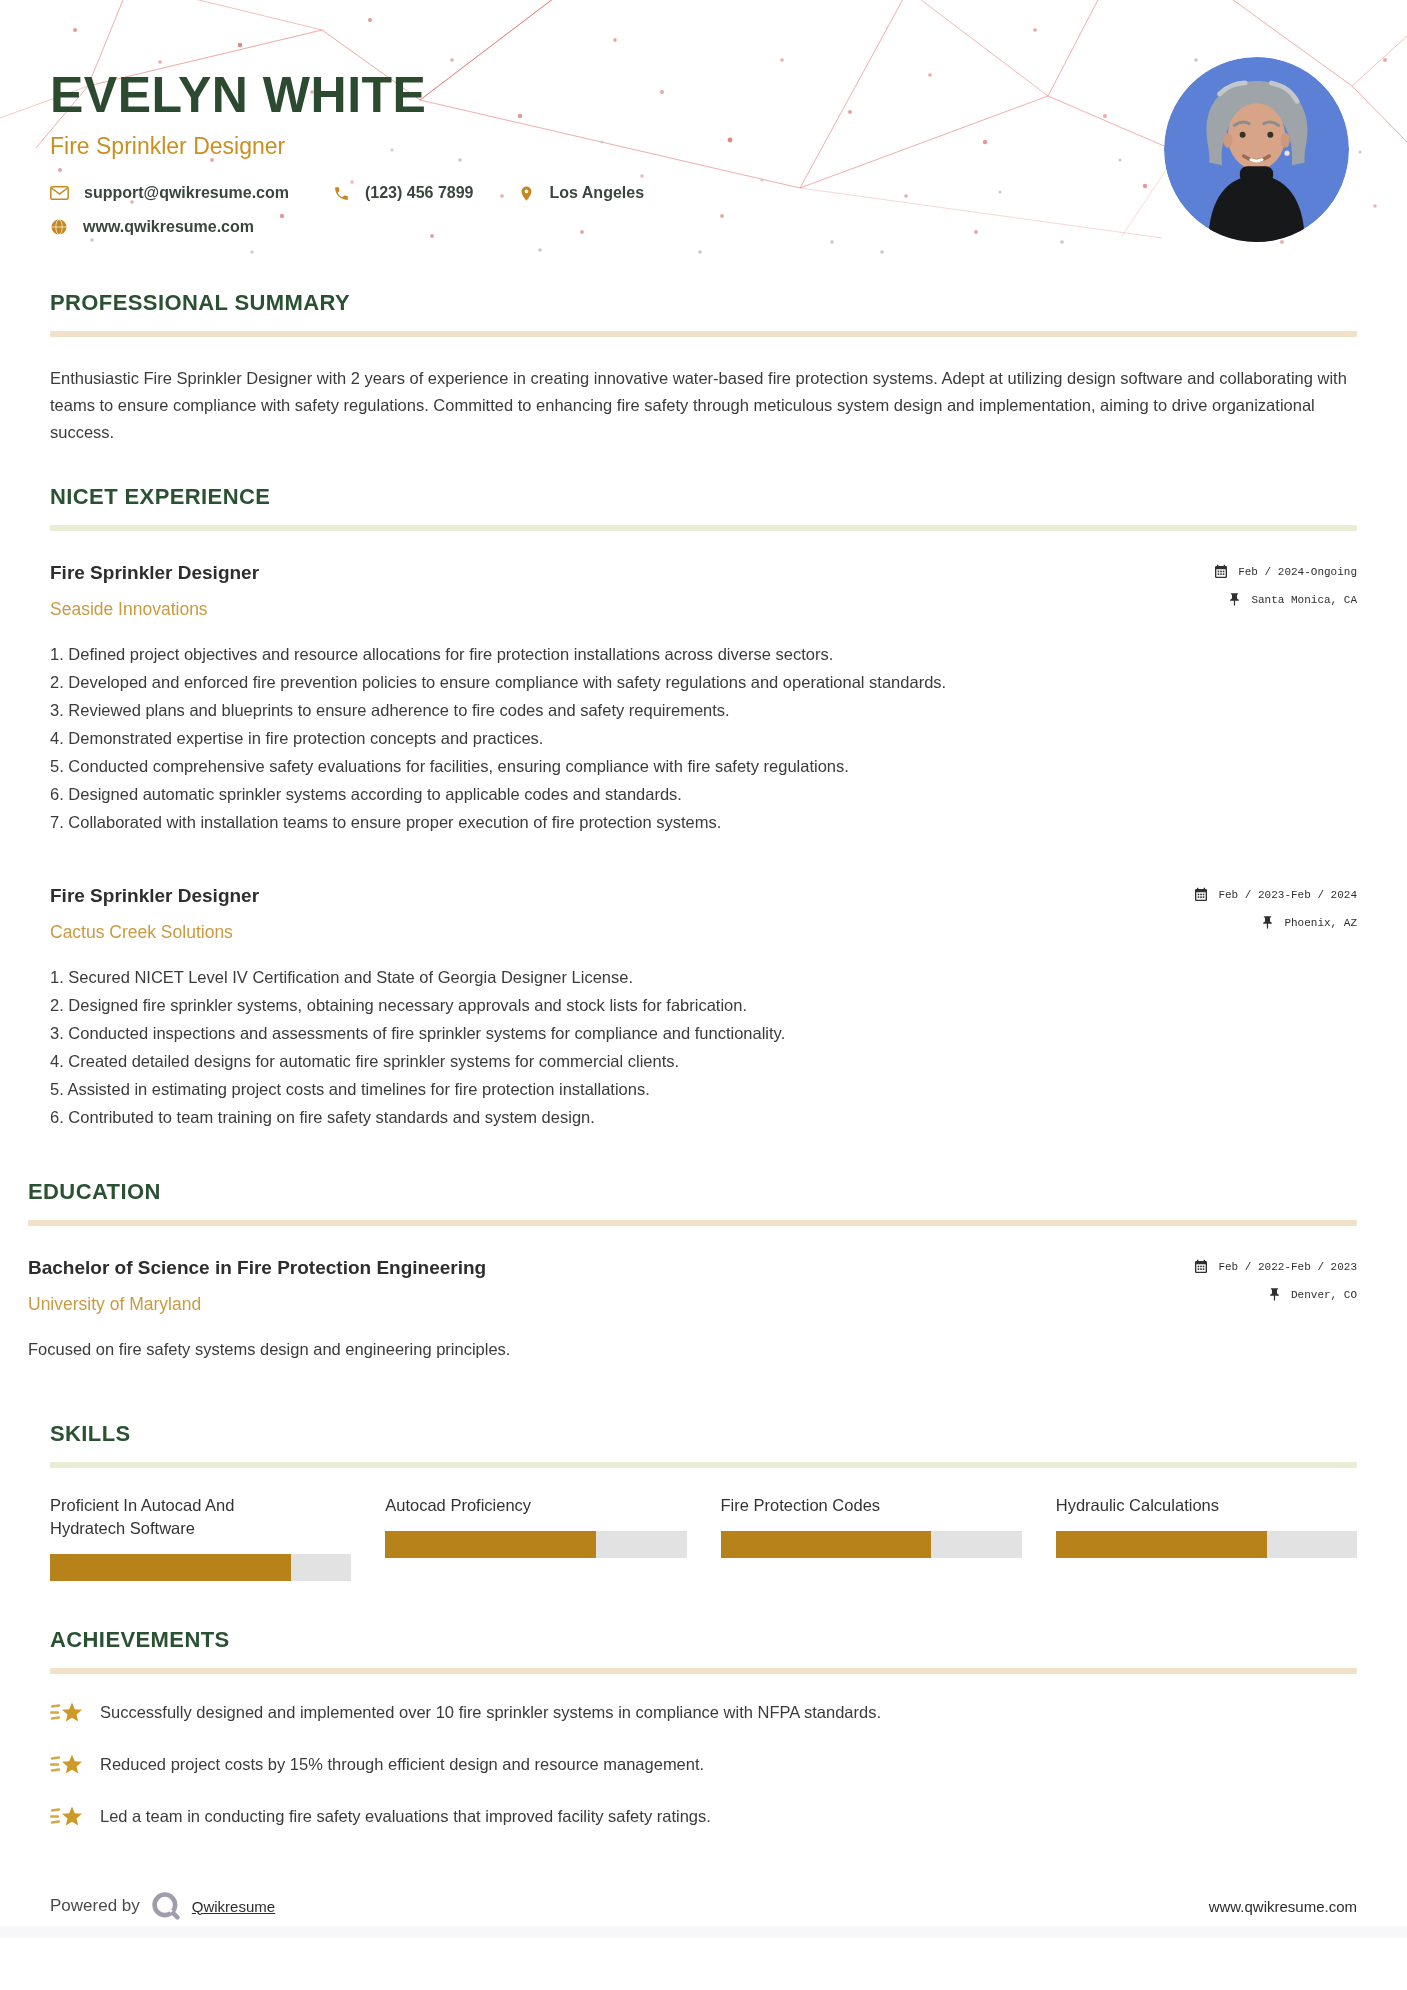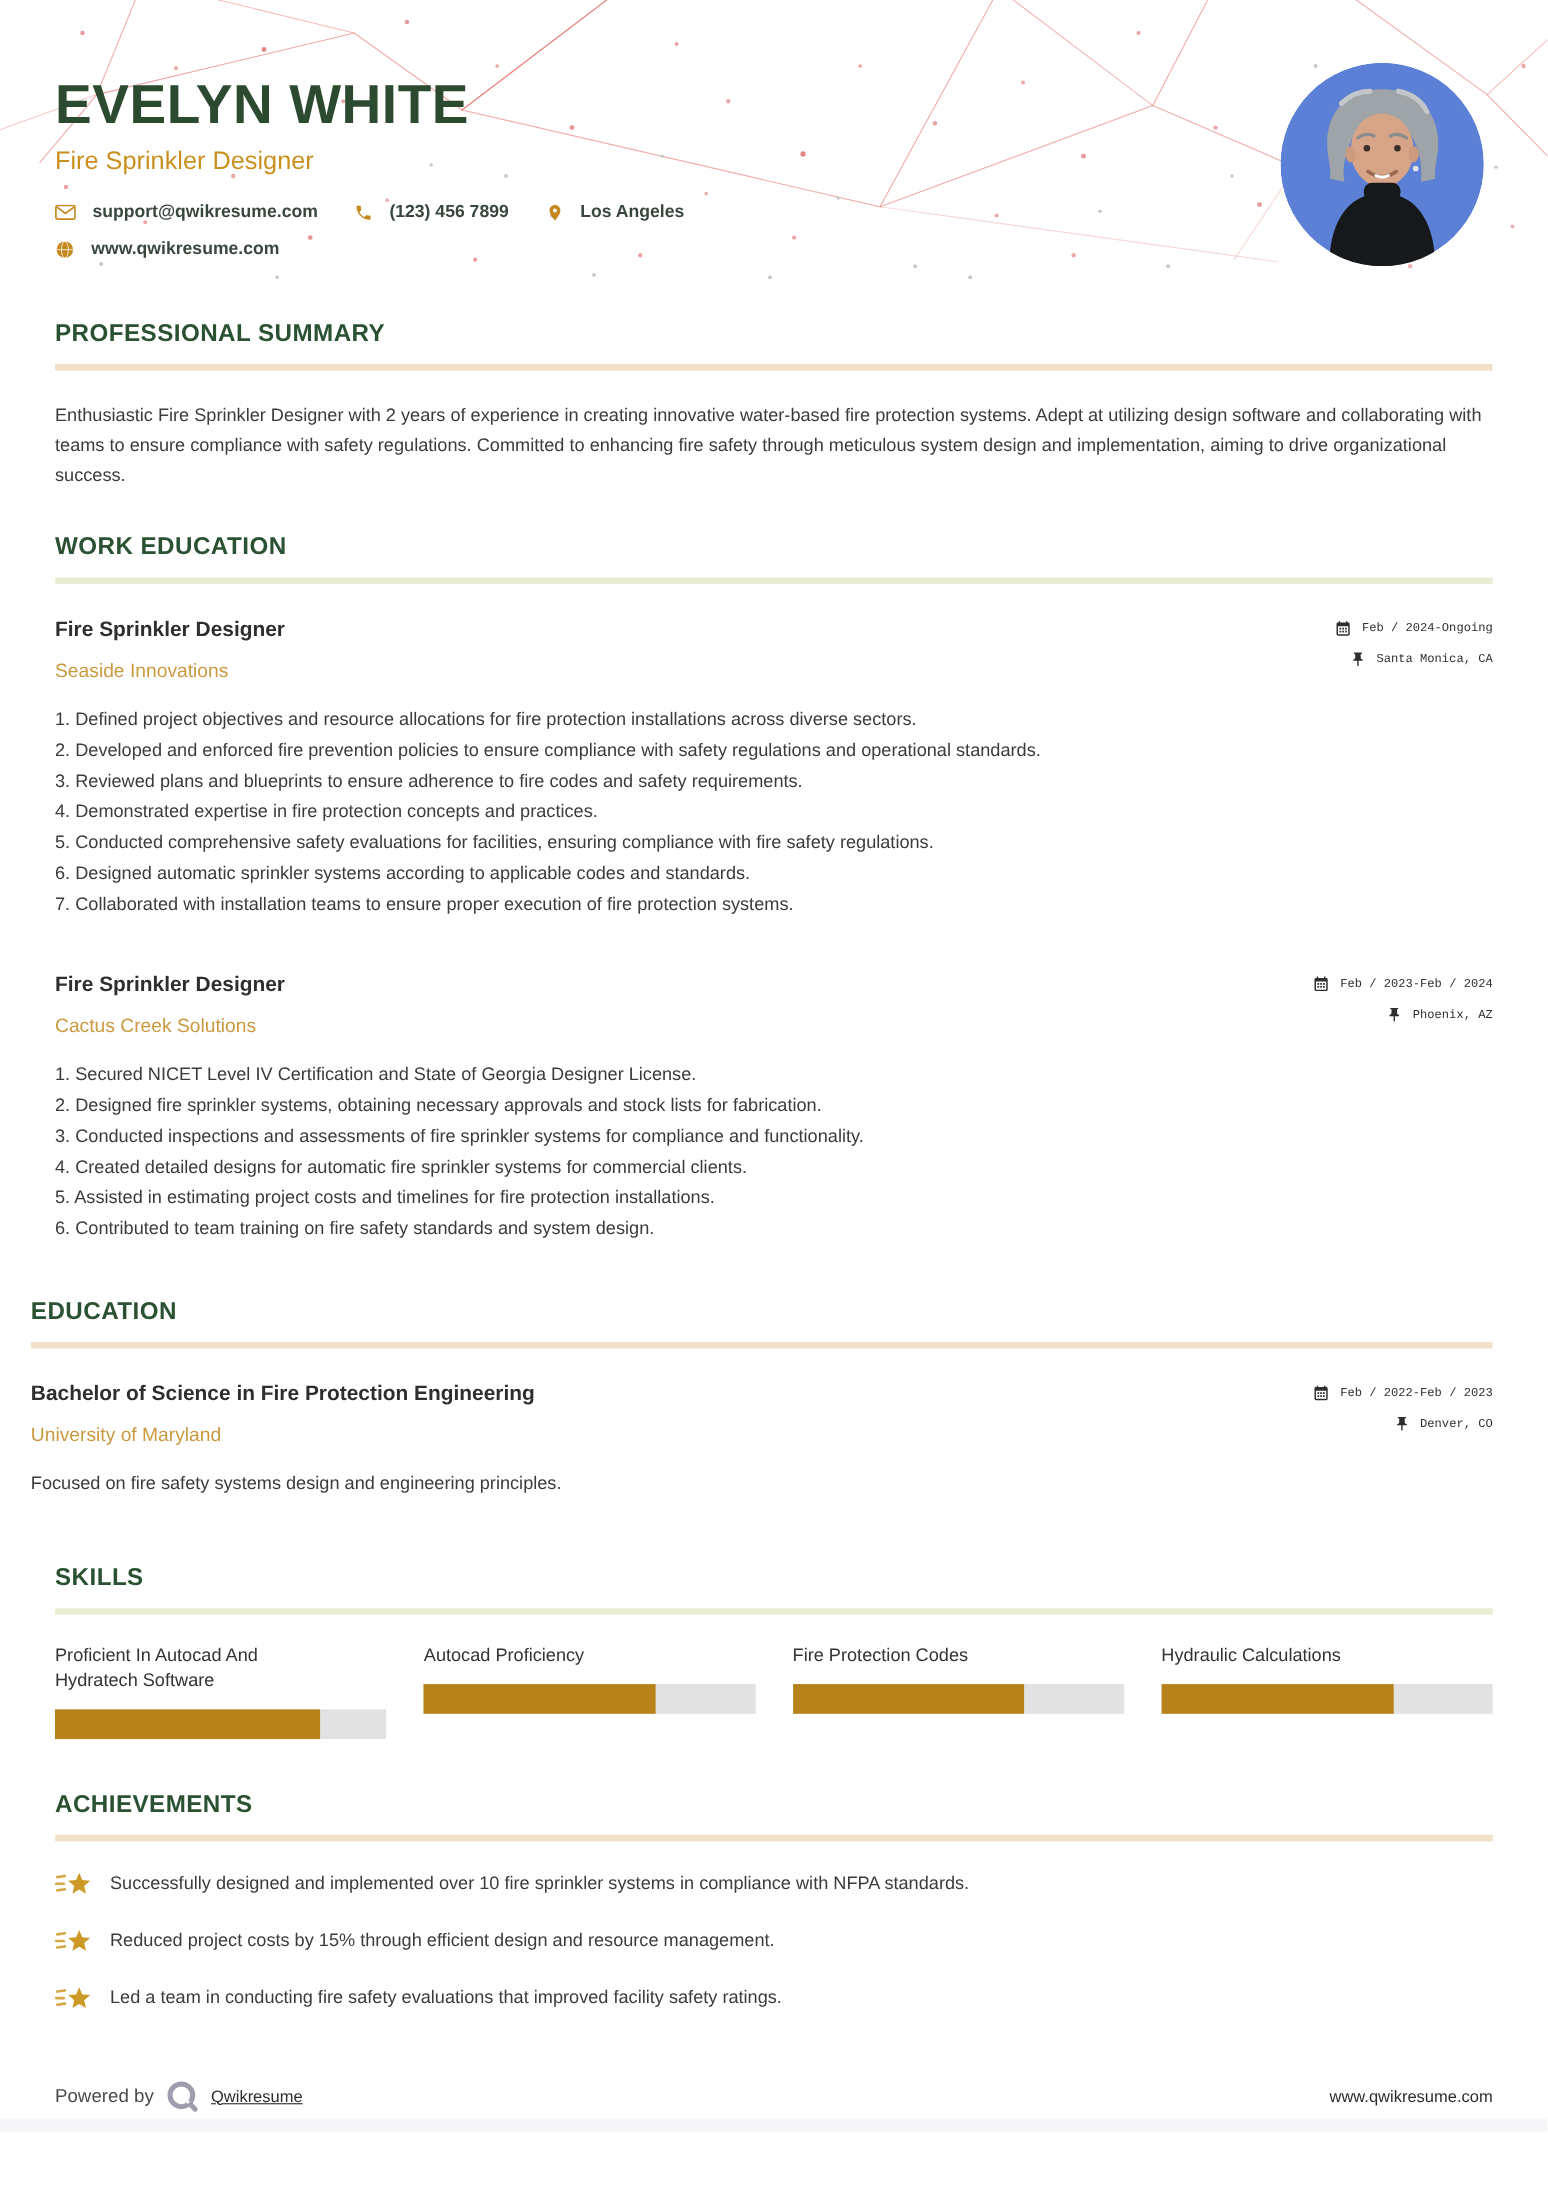--- a/index.html
+++ b/index.html
@@ -15,21 +15,21 @@
   .header { position:relative; height:250px; }
   .mesh { position:absolute; top:0; left:0; width:1407px; height:270px; }
   .photo {
     position:absolute; left:1164px; top:57px; width:185px; height:185px;
     border-radius:50%; overflow:hidden;
   }
   .header-text { position:relative; padding:70px 50px 0 50px; }
   .name { font-size:50px; font-weight:700; color:#2b4a2f; letter-spacing:.5px; line-height:1; }
   .job-title-header { margin-top:13px; font-size:23px; font-weight:500; color:#C9901F; }
   .contact-rows { margin-top:24px; }
-  .contact-row { display:flex; align-items:center; gap:33px; margin-top:16px; }
+  .contact-row { display:flex; align-items:center; gap:44px; margin-top:16px; }
   .contact-row:first-child { margin-top:0; }
   .contact-item { display:flex; align-items:center; gap:15px; font-size:16px; font-weight:700; color:#39463d; }
   .contact-item svg { flex:0 0 auto; display:block; }
 
   
   .section-title { font-size:22px; font-weight:700; color:#2A5132; letter-spacing:.4px; }
   .divider { height:6px; margin-top:15px; border-radius:1px; }
   .div-tan  { background:#F2E1C9; }
   .div-sage { background:#EAEDD5; }
 
@@ -209,21 +209,21 @@
     </div>
   </div>
 
   <div class="content sec-summary">
     <div class="section-title">PROFESSIONAL SUMMARY</div>
     <div class="divider div-tan"></div>
     <p class="summary-text">Enthusiastic Fire Sprinkler Designer with 2 years of experience in creating innovative water-based fire protection systems. Adept at utilizing design software and collaborating with teams to ensure compliance with safety regulations. Committed to enhancing fire safety through meticulous system design and implementation, aiming to drive organizational success.</p>
   </div>
 
   <div class="content sec-experience">
-    <div class="section-title">WORK EDUCATION</div>
+    <div class="section-title">NICET EXPERIENCE</div>
     <div class="divider div-sage"></div>
 
     <div class="job">
       <div class="job-head">
         <div class="job-left">
           <div class="job-name">Fire Sprinkler Designer</div>
           <div class="company">Seaside Innovations</div>
         </div>
         <div class="job-right">
           <div class="meta">

